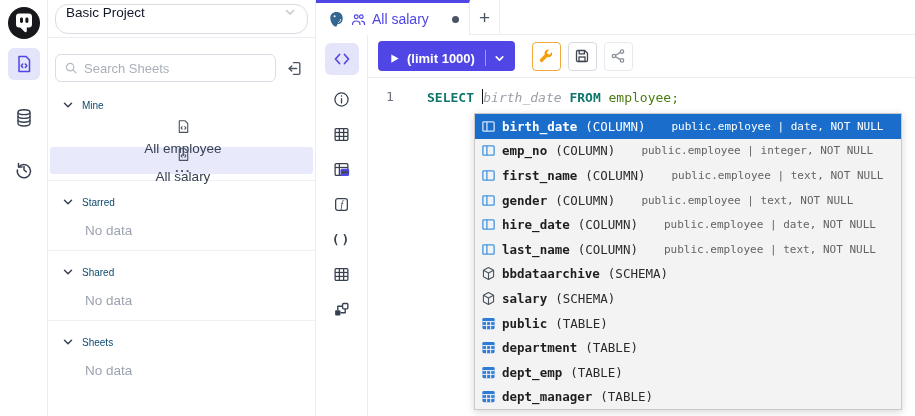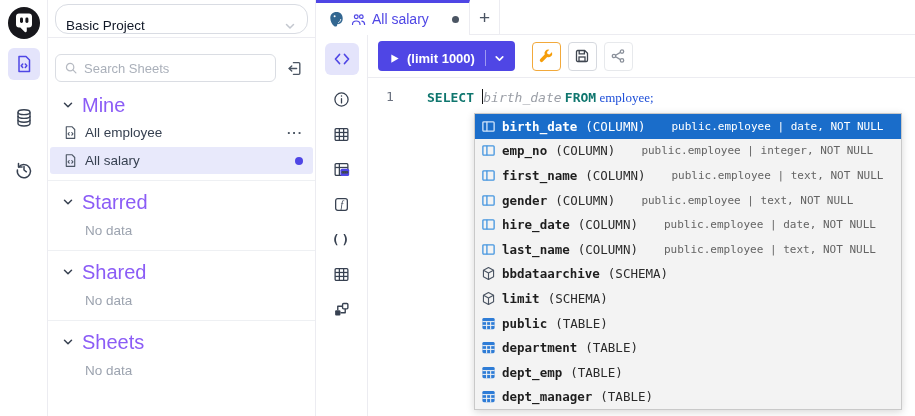--- a/index.html
+++ b/index.html
@@ -13,34 +13,34 @@
   .rail-btn { width:32px; height:32px; border-radius:6px; display:flex; align-items:center; justify-content:center; color:#374151; }
   .rail-btn svg { width:20px; height:20px; }
   .rail-btn.selected { background:#e4e4fb; color:#4f46e5; }
   .rail-btn.sheet { margin-top:8px; }
   .rail-btn.db { margin-top:22px; }
   .rail-btn.history { margin-top:20px; }
 
   
   .sidebar { position:absolute; left:48px; top:0; width:268px; height:416px; border-right:1px solid #ececf1; background:#fff; }
   .project-row { height:38px; border-bottom:1px solid #ececf1; padding:4px 7px; }
-  .project-select { height:30px; border:1px solid #d9dce3; border-radius:13px; display:flex; align-items:flex-end; padding:0 10px; font-size:13.5px; color:#111827; background:#fff; }
+  .project-select { height:30px; border:1px solid #d9dce3; border-radius:13px; display:flex; align-items:flex-start; padding:0 10px; font-size:13.5px; color:#111827; background:#fff; }
   .project-select .grow { flex:1; }
   .project-select svg { width:14px; height:14px; color:#c3c7cf; }
   .search-row { margin-top:16px; padding:0 7px; display:flex; }
   .search-box { flex:1; height:28px; border:1px solid #dadde3; border-radius:6px; display:flex; align-items:center; padding:0 8px; gap:6px; background:#fff; }
   .search-box svg { width:14px; height:14px; color:#b6bac2; flex:none; }
   .search-box input { border:none; outline:none; width:100%; font-size:13px; color:#374151; font-family:"Liberation Sans",sans-serif; background:transparent; }
   .search-box input::placeholder { color:#aab0ba; }
   .import-btn { width:28px; height:28px; margin-left:4px; display:flex; align-items:center; justify-content:center; color:#4b5563; }
   .import-btn svg { width:17px; height:17px; }
   .tree { margin-top:10px; }
-  .section-header { height:26px; display:flex; align-items:center; gap:8px; padding-left:14px; font-size:20px; color:#8b5cf6; }
+  .section-header { height:26px; display:flex; align-items:center; gap:8px; padding-left:14px; font-size:10px; color:#0c4a6e; }
   .section-header svg { width:12px; height:12px; color:#374151; }
-  .tree-item { height:27px; margin:1px 2px 1px 2px; border-radius:3px; display:flex; align-items:center; gap:7px; padding:0 10px 0 13px; font-size:13.5px; color:#374151; }
+  .tree-item { height:27px; margin:1px 2px 1px 2px; border-radius:3px; display:flex; align-items:center; gap:7px; padding:0 10px 0 13px; font-size:13.5px; color:#374151;flex-direction:column; }
   .tree-item svg { width:15px; height:15px; color:#4b5563; flex:none; }
   .tree-item .label { flex:1; }
   .tree-item.selected { background:#e8e9fb; }
   .tree-item .dot { width:8px; height:8px; border-radius:50%; background:#4f46e5; }
   .tree-item .more { color:#4b5563; font-weight:700; letter-spacing:1px; font-size:13px; }
   .no-data { padding-left:37px; font-size:13.5px; color:#9ca3af; margin:8px 0 12px; }
   .divider { border-top:1px solid #eef0f3; margin:6px 0 8px; }
 
   
   .tabbar { position:absolute; left:316px; top:0; right:0; height:35px; background:#fff; border-bottom:1px solid #ececf1; display:flex; }
@@ -71,21 +71,21 @@
   .tb-btn.wrench { margin-left:17px; border-color:#f2a93b; color:#f59e0b; }
   .tb-btn.save { margin-left:7px; }
   .tb-btn.share { margin-left:7px; border-color:#e7e9ec; color:#8a909a; }
 
   
   .editor { position:absolute; left:368px; top:78px; right:0; bottom:0; background:#fff; font-family:"DejaVu Sans Mono",monospace; }
   .line-no { position:absolute; left:18px; top:11px; font-size:13px; color:#6b7280; }
   .code-text { position:absolute; left:59px; top:11px; font-size:13px; color:#111; }
   .tok-keyword { color:#0f766e; font-weight:600; }
   .tok-ghost { color:#9a9ea6; font-style:italic; }
-  .tok-plain { color:#1d4ed8;font-family:Liberation Serif, serif; }
+  .tok-plain { color:#4d7c0f; }
   .cursor { display:inline-block; width:1.5px; height:15px; background:#111; vertical-align:-2px; }
 
   
   .ac { position:absolute; left:106px; top:35px; width:428px; background:#f3f3f3; border:1px solid #c9c9c9; box-shadow:0 2px 8px rgba(0,0,0,.16); z-index:5; }
   .ac-row { height:24.6px; display:flex; align-items:center; padding:0 6px 0 5px; font-family:"DejaVu Sans Mono",monospace; white-space:nowrap; overflow:hidden; }
   .ac-row .ac-icon { width:16px; height:16px; flex:none; display:flex; align-items:center; justify-content:center; margin-right:6px; }
   .ac-row .ac-icon svg { width:15px; height:15px; }
   .ac-icon.column-icon { color:#4596e0; }
   .ac-icon.table-icon { color:#2e7cd6; }
   .ac-icon.schema-icon { color:#4b5563; }
@@ -414,21 +414,21 @@
           <span class="ac-label">bbdataarchive</span>
           <span class="ac-kind">(SCHEMA)</span>
         </div>
         <div class="ac-row">
           <span class="ac-icon schema-icon">
             <svg viewBox="0 0 16 16" fill="none" stroke="currentColor" stroke-width="1.2" stroke-linejoin="round">
               <path d="M8 1.6l5.4 2.9v7L8 14.4l-5.4-2.9v-7z"></path>
               <path d="M2.6 4.5L8 7.4l5.4-2.9M8 7.4V14.4"></path>
             </svg>
           </span>
-          <span class="ac-label">limit</span>
+          <span class="ac-label">salary</span>
           <span class="ac-kind">(SCHEMA)</span>
         </div>
         <div class="ac-row">
           <span class="ac-icon table-icon">
             <svg viewBox="0 0 16 16">
               <rect x="1.5" y="2" width="13" height="12" rx="1.5" fill="currentColor"></rect>
               <g stroke="#f3f3f3" stroke-width="1.1">
                 <line x1="1.5" y1="6" x2="14.5" y2="6"></line>
                 <line x1="1.5" y1="10" x2="14.5" y2="10"></line>
                 <line x1="6" y1="6" x2="6" y2="14"></line>

